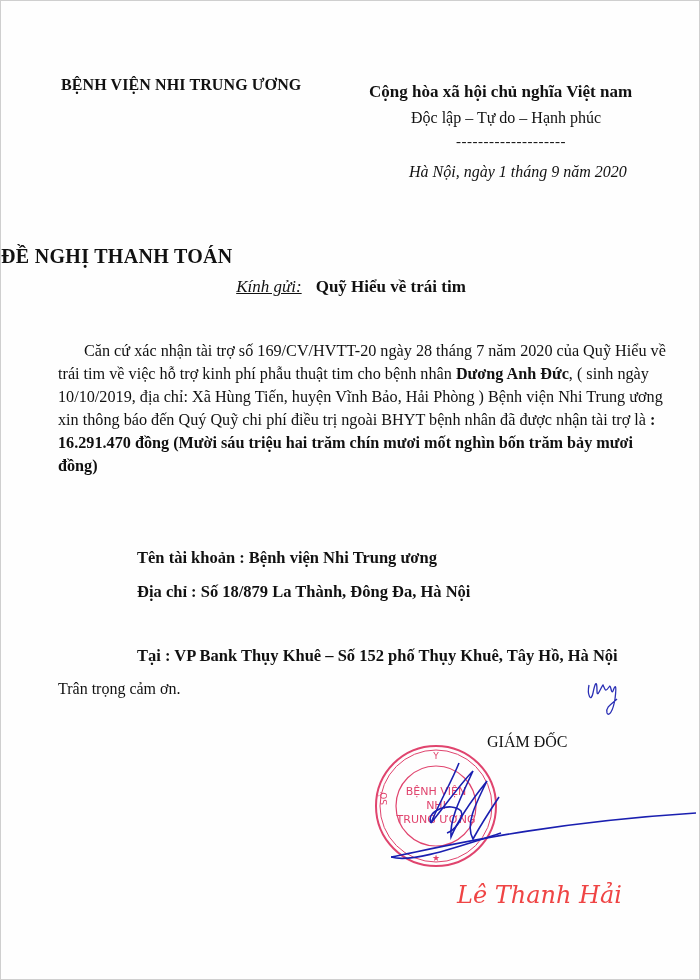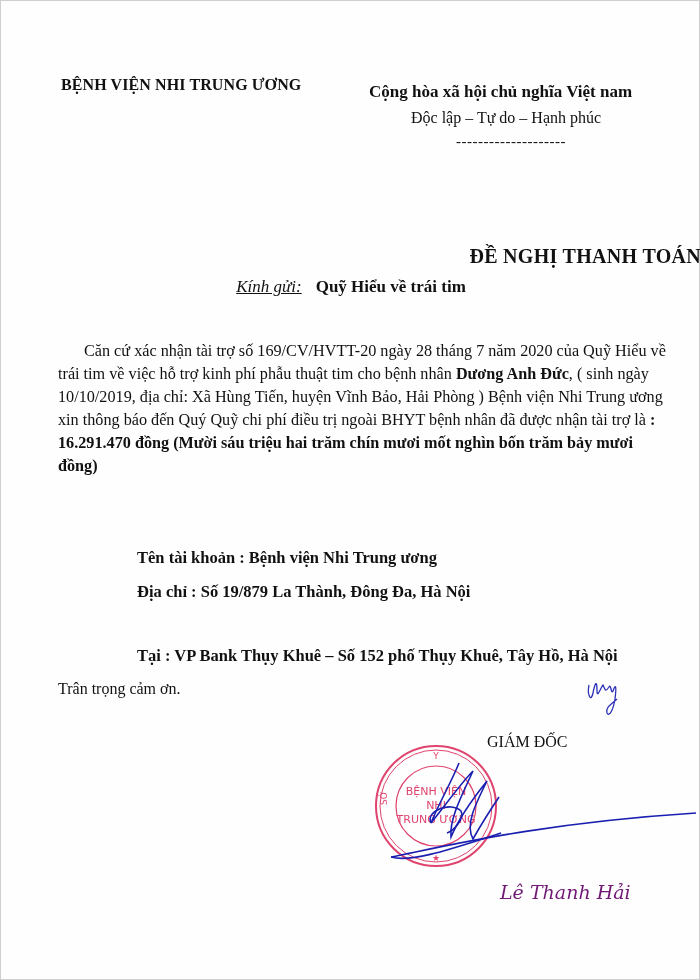--- a/index.html
+++ b/index.html
@@ -19,21 +19,21 @@
   }
   .abs { position: absolute; white-space: nowrap; }
   .bold { font-weight: bold; }
 
   .org { left: 60px; top: 75px; font-size: 16px; font-weight: bold; letter-spacing: 0.1px; }
   .nation { left: 368px; top: 81px; font-size: 17px; font-weight: bold; }
   .motto { left: 410px; top: 108px; font-size: 16px; }
   .dashes { left: 455px; top: 132px; font-size: 15px; letter-spacing: 0.5px; }
   .place-date { left: 408px; top: 162px; font-size: 16px; font-style: italic; }
 
-  .title { left: 0; width: 700px; top: 244px; text-align: right; font-size: 20px; font-weight: bold; letter-spacing: 0.3px; }
+  .title { left: 0; width: 700px; top: 244px; text-align: left; font-size: 20px; font-weight: bold; letter-spacing: 0.3px; }
   .recipient { left: 0; width: 700px; top: 276px; text-align: center; font-size: 17px; }
   .recipient .lbl { font-style: italic; text-decoration: underline; margin-right: 14px; }
   .recipient .val { font-weight: bold; }
 
   .para {
     position: absolute; left: 57px; width: 610px;
     font-size: 16.2px; line-height: 23px;
     white-space: normal;
   }
   .p1 { top: 339px; }
@@ -41,47 +41,48 @@
 
   .acct { left: 92px; font-size: 16.5px; font-weight: bold; margin-left: 44px; }
   .acct-name { top: 547px; }
   .acct-addr { top: 581px; }
   .acct-no { top: 612px; }
   .acct-bank { top: 645px; }
 
   .thanks { left: 57px; top: 679px; font-size: 16px; }
 
   .director { left: 486px; top: 732px; font-size: 16px; font-weight: normal; }
-  .signer { left: 499px; top: 880px; font-size: 19px; font-style: italic; color: #701a75; font-family: "DejaVu Serif", serif; }
+  .signer { left: 456px; top: 880px; font-size: 24px; font-style: italic; color: #ef4444; font-family: "DejaVu Serif", serif; }
 
   .stamp { position: absolute; left: 372px; top: 742px; width: 126px; height: 126px; }
   .sig { position: absolute; }
 </style>
 </head>
 <body>
 
 <div class="page">
 
   <div class="abs org">BỆNH VIỆN NHI TRUNG ƯƠNG</div>
   <div class="abs motto">Độc lập – Tự do – Hạnh phúc</div>
   <div class="abs nation">Cộng hòa xã hội chủ nghĩa Việt nam</div>
   <div class="abs dashes">--------------------</div>
+  <div class="abs place-date">Hà Nội, ngày  1  tháng  9  năm 2020</div>
 
   <div class="abs title">ĐỀ NGHỊ THANH TOÁN</div>
   <div class="abs recipient">
     <span class="lbl">Kính gửi:</span><span class="val">Quỹ Hiểu về trái tim</span>
   </div>
 
   <div class="para p1">
     <span class="indent"></span><span>Căn cứ xác nhận tài trợ số 169/CV/HVTT-20 ngày 28 tháng 7 năm 2020 của Quỹ Hiểu về trái tim  về việc hỗ trợ kinh phí phẫu thuật tim cho bệnh nhân </span><span class="bold">Dương Anh Đức</span><span>, ( sinh ngày 10/10/2019, địa chỉ:  Xã Hùng Tiến, huyện Vĩnh Bảo, Hải Phòng ) Bệnh viện Nhi Trung ương xin thông báo đến Quý Quỹ chi phí điều trị ngoài BHYT bệnh nhân đã được nhận tài trợ là </span><span class="bold">: 16.291.470 đồng (Mười sáu triệu hai trăm chín mươi mốt nghìn bốn trăm bảy mươi đồng)</span>
   </div>
 
 
   <div class="abs acct acct-name">Tên tài khoản : Bệnh viện Nhi Trung ương</div>
-  <div class="abs acct acct-addr">Địa chỉ : Số 19/879 La Thành, Đông Đa, Hà Nội</div>
+  <div class="abs acct acct-addr">Địa chỉ : Số 18/879 La Thành, Đông Đa, Hà Nội</div>
   <div class="abs acct acct-bank">Tại :  VP Bank Thụy Khuê – Số 152 phố Thụy Khuê, Tây Hồ, Hà Nội</div>
 
   <div class="abs thanks">Trân trọng cảm ơn.</div>
 
   <svg class="sig" style="left:582px; top:672px;" width="40" height="48" viewBox="0 0 40 48">
     <path d="M6 12 C4 22, 8 30, 10 20 C12 10, 14 6, 14 18 C14 26, 18 14, 20 12 C22 16, 22 20, 26 14 C28 10, 28 22, 30 18 C32 12, 34 10, 32 26 C30 38, 26 44, 24 40 C22 34, 30 30, 34 26" fill="none" stroke="#2a2fb5" stroke-width="1.3"></path>
   </svg>
 
   <div class="abs director">GIÁM ĐỐC</div>
 

